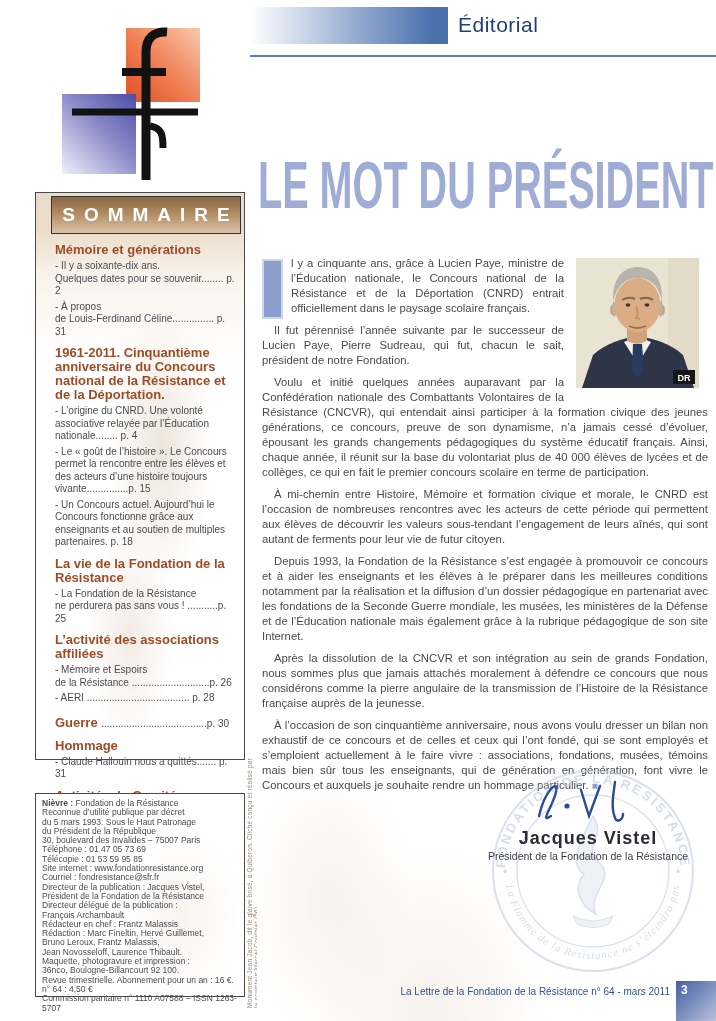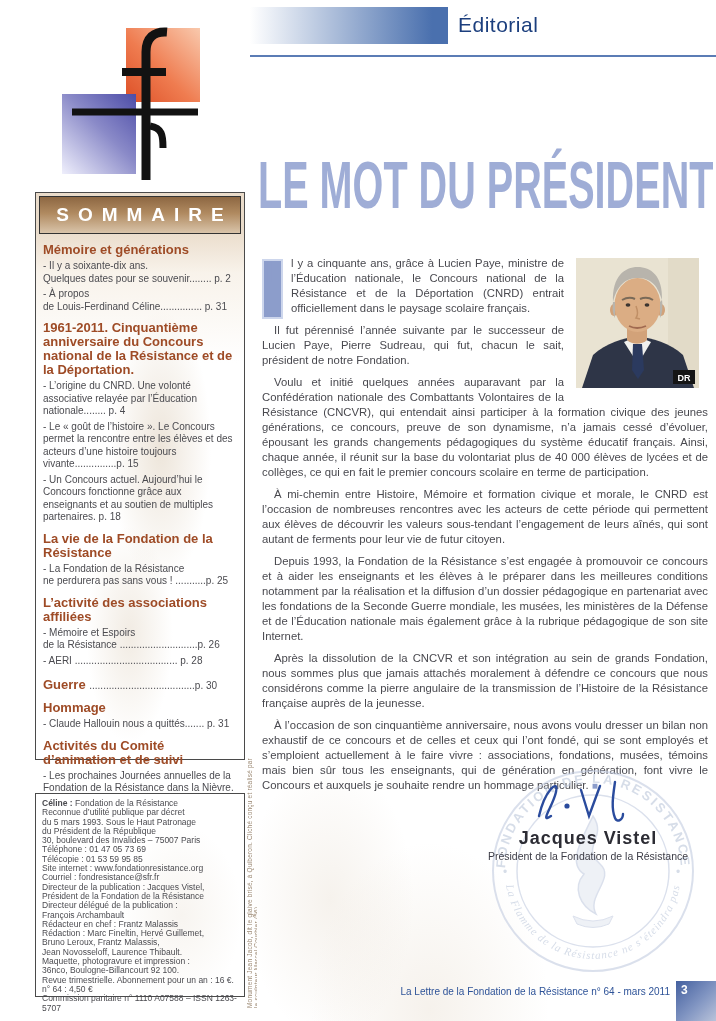--- a/index.html
+++ b/index.html
@@ -28,21 +28,21 @@
   .main-title{position:absolute;left:258px;top:152px;width:600px;color:#9fadd6;
     font-size:66px;font-weight:bold;line-height:1;white-space:nowrap;
     transform:scaleX(0.6);transform-origin:left top;letter-spacing:0px;}
   
   .som-box{position:absolute;left:35px;top:192px;width:210px;height:568px;border:1px solid #4a4a4a;
     background:
       linear-gradient(180deg, rgba(216,190,158,.55) 36px, rgba(238,224,204,.40) 80px, rgba(255,255,255,0) 170px),
       radial-gradient(70px 190px at 60% 45%, rgba(210,190,162,.40), transparent 72%),
       radial-gradient(60px 150px at 45% 78%, rgba(210,190,162,.30), transparent 72%),
       #fff;
-    box-sizing:border-box;}
+    box-sizing:border-box;padding-left:12px;}
   .som-head{margin:3px;height:36px;border:1px solid #333;
     background:linear-gradient(180deg,#8d6742 0%,#b08a60 45%,#d9c4aa 100%);
     color:#fff;display:flex;align-items:center;justify-content:center;
     font-size:19px;font-weight:bold;letter-spacing:9px;text-indent:9px;
     transform-origin:center;}
   .som-body{padding:6px 7px 0 7px;}
   .som-section{margin-bottom:8px;}
   .som-heading{color:#9e4b26;font-weight:bold;font-size:13px;line-height:14px;margin-bottom:3px;}
   .som-item{color:#4b4b50;font-size:10px;line-height:12.5px;white-space:pre-line;margin-bottom:3px;}
   .som-inline .som-heading{display:inline;}
@@ -137,21 +137,21 @@
         <div class="som-item">- Claude Hallouin nous a quittés....... p. 31</div>
       </div>
       <div class="som-section">
         <div class="som-heading">Activités du Comité d’animation et de suivi</div>
         <div class="som-item">- Les prochaines Journées annuelles de la Fondation de la Résistance dans la Nièvre. ........................... p. 32</div>
       </div>
     </div>
   </div>
 
   <div class="ed-box">
-    <div><span class="lbl">Céline :</span> <span>Fondation de la Résistance</span></div>
+    <div><span class="lbl">Nièvre :</span> <span>Fondation de la Résistance</span></div>
     <div class="ed-body">Reconnue d’utilité publique par décret
 du 5 mars 1993. Sous le Haut Patronage
 du Président de la République
 30, boulevard des Invalides – 75007 Paris
 Téléphone : 01 47 05 73 69
 Télécopie : 01 53 59 95 85
 Site internet : www.fondationresistance.org
 Courriel : fondresistance@sfr.fr
 Directeur de la publication : Jacques Vistel,
 Président de la Fondation de la Résistance

